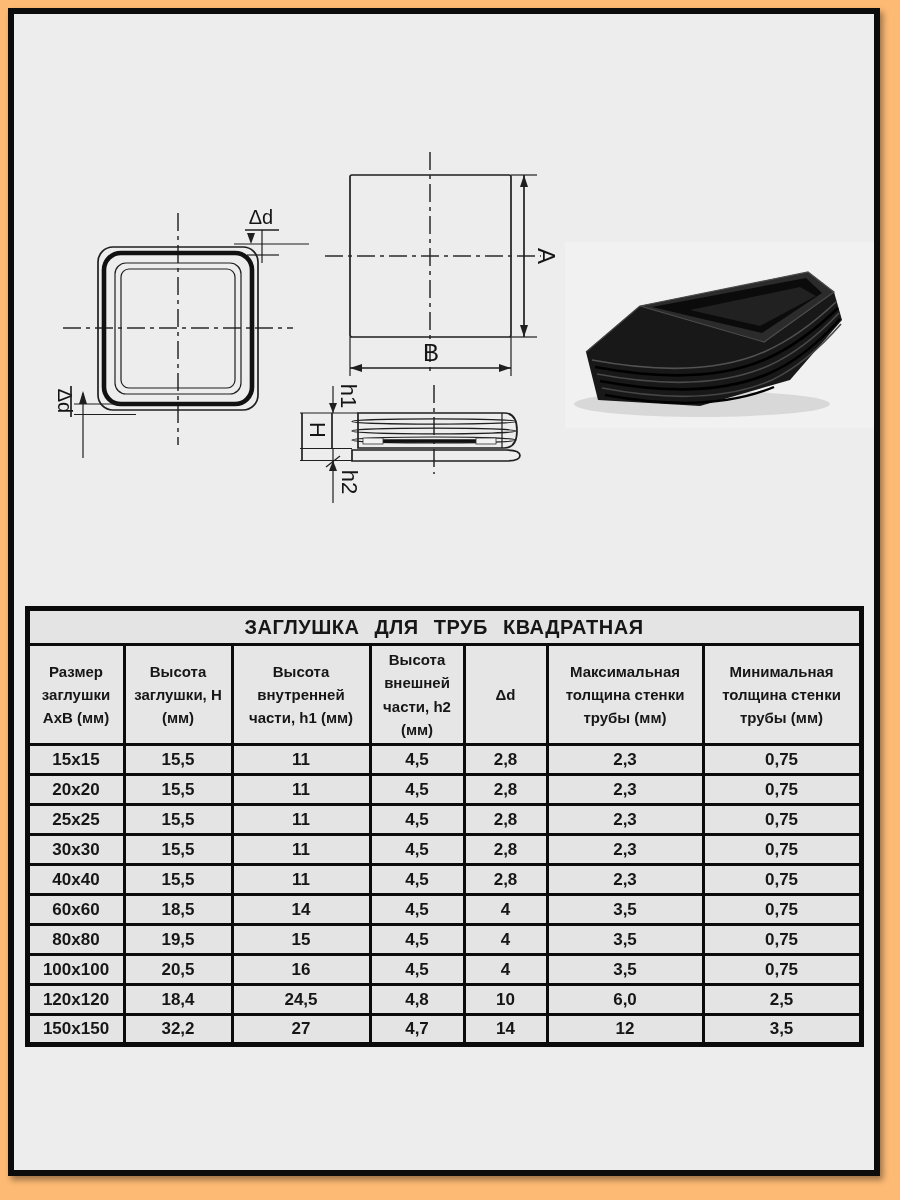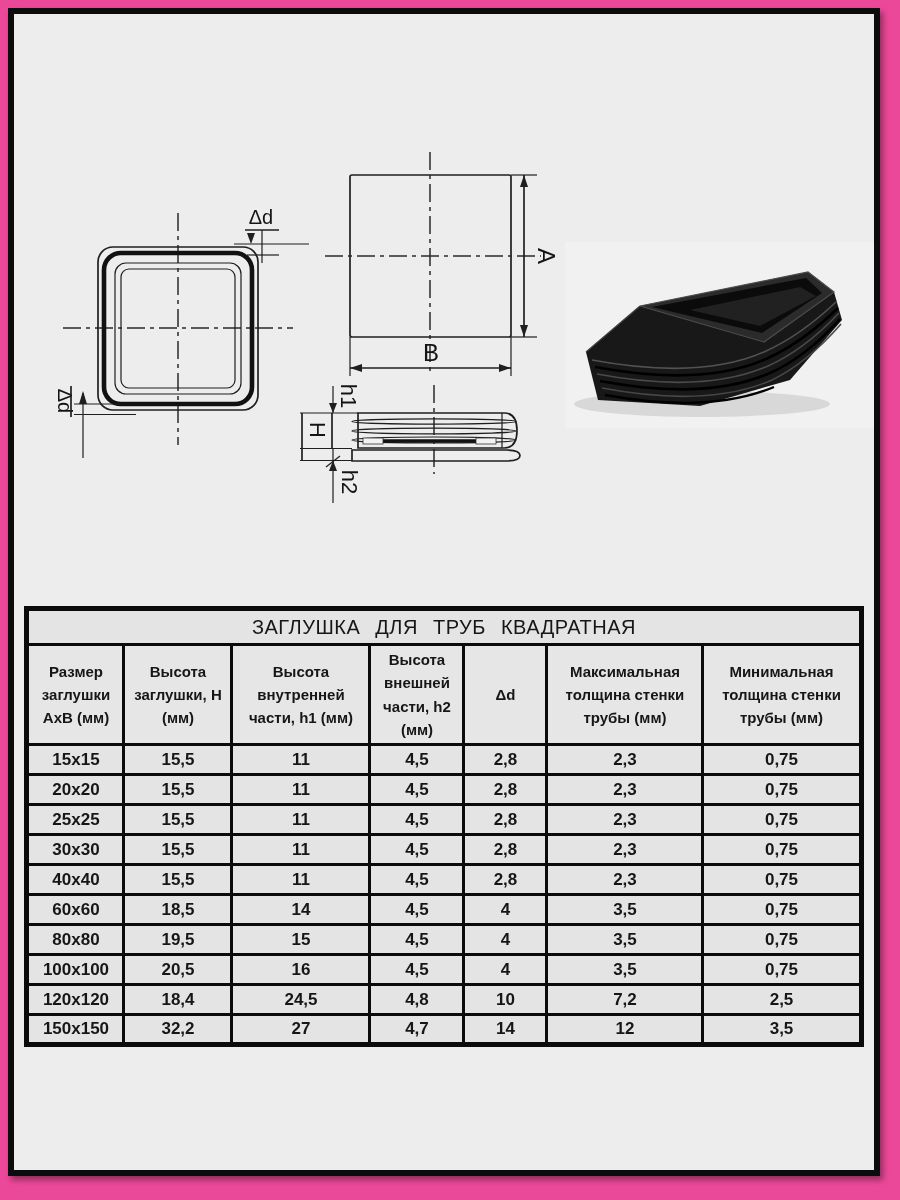--- a/index.html
+++ b/index.html
@@ -1,26 +1,26 @@
 <!DOCTYPE html>
 <html><head>
 <meta charset="utf-8">
 <style>
   html,body{margin:0;padding:0;background:#ffffff;}
-  .page{position:relative;width:900px;height:1200px;background:#ec4899;font-family:"Liberation Sans",sans-serif;overflow:hidden;}
+  .page{position:relative;width:900px;height:1200px;background:#fdba74;font-family:"Liberation Sans",sans-serif;overflow:hidden;}
   .frame{position:absolute;left:8px;top:8px;width:872px;height:1168px;background:#ededed;
          border:6px solid #0c0c0c;box-sizing:border-box;box-shadow:3px 4px 6px rgba(0,0,0,.38);}
   .drawings{position:absolute;left:0;top:0;width:860px;height:592px;}
   .drawings svg{position:absolute;left:0;top:0;}
   .table-wrap{position:absolute;left:0;top:592px;width:860px;}
   table.spec{margin:0 auto;width:834px;border-collapse:collapse;table-layout:fixed;
              border:5px solid #0b0b0b;background:#e4e4e4;}
   table.spec th,table.spec td{border:3px solid #0b0b0b;text-align:center;vertical-align:middle;
              color:#161616;background:#e4e4e4;padding:0 2px;box-sizing:border-box;}
-  th.title-cell{height:36px;font-size:20px;font-weight:400;letter-spacing:.5px;word-spacing:9px;
+  th.title-cell{height:36px;font-size:20px;font-weight:700;letter-spacing:.5px;word-spacing:9px;
              background:linear-gradient(180deg,#f4f4f4 0%,#dedede 100%);}
   tr.header-row th{height:100px;font-size:15px;font-weight:700;line-height:1.55;background:#e6e6e6;}
   tbody td{height:30px;font-size:17px;font-weight:700;}
   col.c1{width:97px}col.c2{width:108px}col.c3{width:138px}col.c4{width:94px}
   col.c5{width:83px}col.c6{width:156px}col.c7{width:158px}
   .dln{stroke:#1f1f1f;stroke-width:1.7;fill:none;}
   .thin{stroke:#1f1f1f;stroke-width:1.2;fill:none;}
   .thick{stroke:#111;stroke-width:4.6;fill:none;}
   .cl{stroke:#2a2a2a;stroke-width:1.5;fill:none;stroke-dasharray:18 5 4 5;}
   .arr{fill:#1f1f1f;stroke:none;}
@@ -240,21 +240,21 @@
               <td>4</td>
               <td>3,5</td>
               <td>0,75</td>
             </tr>
             <tr>
               <td>120x120</td>
               <td>18,4</td>
               <td>24,5</td>
               <td>4,8</td>
               <td>10</td>
-              <td>7,2</td>
+              <td>6,0</td>
               <td>2,5</td>
             </tr>
             <tr>
               <td>150x150</td>
               <td>32,2</td>
               <td>27</td>
               <td>4,7</td>
               <td>14</td>
               <td>12</td>
               <td>3,5</td>

